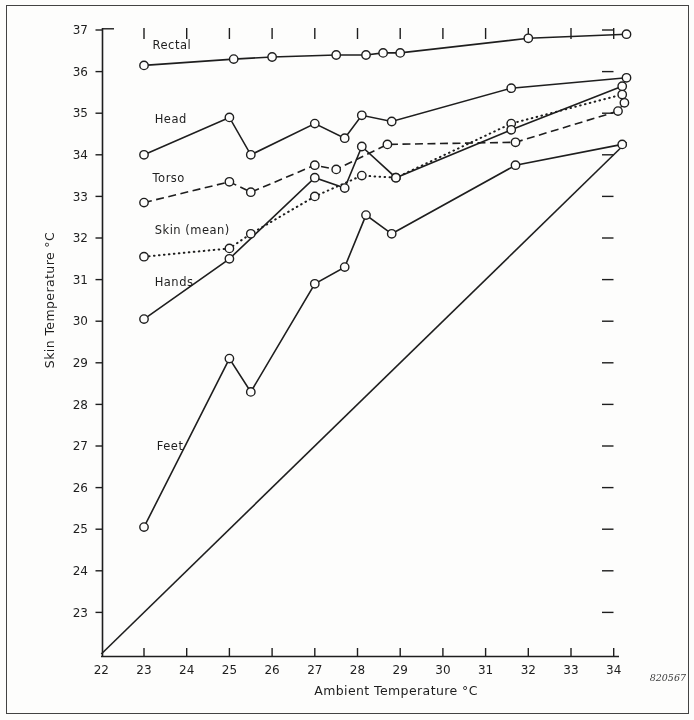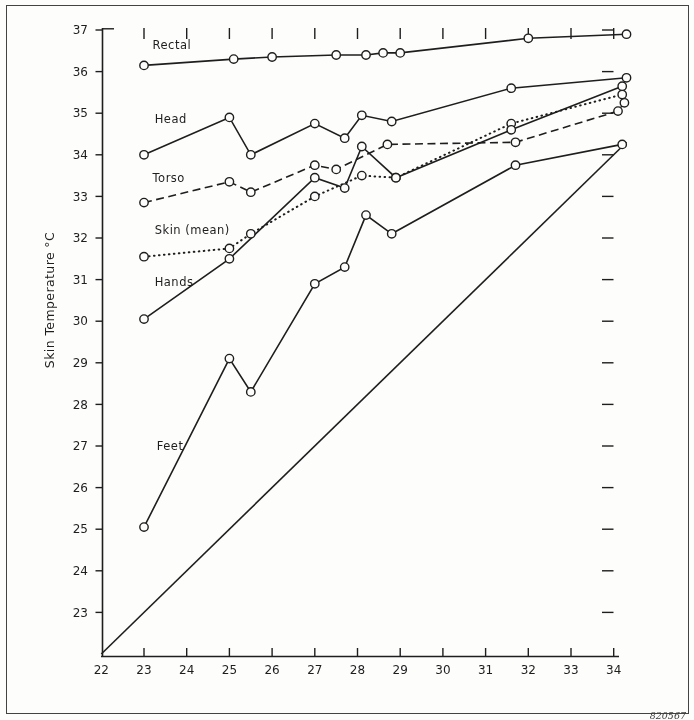--- a/index.html
+++ b/index.html
@@ -4,21 +4,21 @@
 <style>
   html,body{margin:0;padding:0;background:#ffffff;}
   #stage{position:relative;width:694px;height:720px;background:#fdfdfc;overflow:hidden;
          font-family:"DejaVu Sans", sans-serif;color:#1e1e1e;}
   .frame{position:absolute;left:6px;top:5px;right:5px;bottom:6px;border:1.6px solid #434343;pointer-events:none;}
   svg{position:absolute;left:0;top:0;}
   .ylabel{position:absolute;left:49px;top:300px;transform:translate(-50%,-50%) rotate(-90deg);
           white-space:nowrap;font-size:12.5px;letter-spacing:0.4px;color:#1e1e1e;}
   .xlabel{position:absolute;left:396px;top:683px;transform:translateX(-50%);
           white-space:nowrap;font-size:12.5px;letter-spacing:0.4px;color:#1e1e1e;}
-  .figcode{position:absolute;left:686px;top:710px;transform:translateX(-100%);
+  .figcode{position:absolute;left:686px;top:672px;transform:translateX(-100%);
            font-family:"DejaVu Serif", serif;font-style:italic;font-size:9.5px;color:#3c3c3c;}
 </style>
 </head>
 <body>
 
 <div id="stage">
   <div class="frame"></div>
   <svg id="chart" width="694" height="720" viewBox="0 0 694 720">
       <g>
         <line x1="102.5" y1="28" x2="102.5" y2="656.5" stroke="#1e1e1e" stroke-width="1.6"></line>
@@ -177,14 +177,15 @@
       <g font-size="11.5" fill="#1e1e1e" font-family="DejaVu Sans, sans-serif">
         <text x="152.53999999999996" y="48.56000000000006" text-anchor="start" letter-spacing="0.5">Rectal</text>
         <text x="154.675" y="123.43999999999994" text-anchor="start" letter-spacing="0.5">Head</text>
         <text x="152.53999999999996" y="181.6799999999999" text-anchor="start" letter-spacing="0.5">Torso</text>
         <text x="154.675" y="233.6799999999999" text-anchor="start" letter-spacing="0.5">Skin (mean)</text>
         <text x="154.675" y="285.68000000000006" text-anchor="start" letter-spacing="0.5">Hands</text>
         <text x="156.81000000000003" y="450" text-anchor="start" letter-spacing="0.5">Feet</text>
       </g>
     </svg>
   <div class="ylabel">Skin Temperature °C</div>
+  <div class="xlabel">Ambient Temperature °C</div>
   <div class="figcode">820567</div>
 </div>
 
 </body></html>

